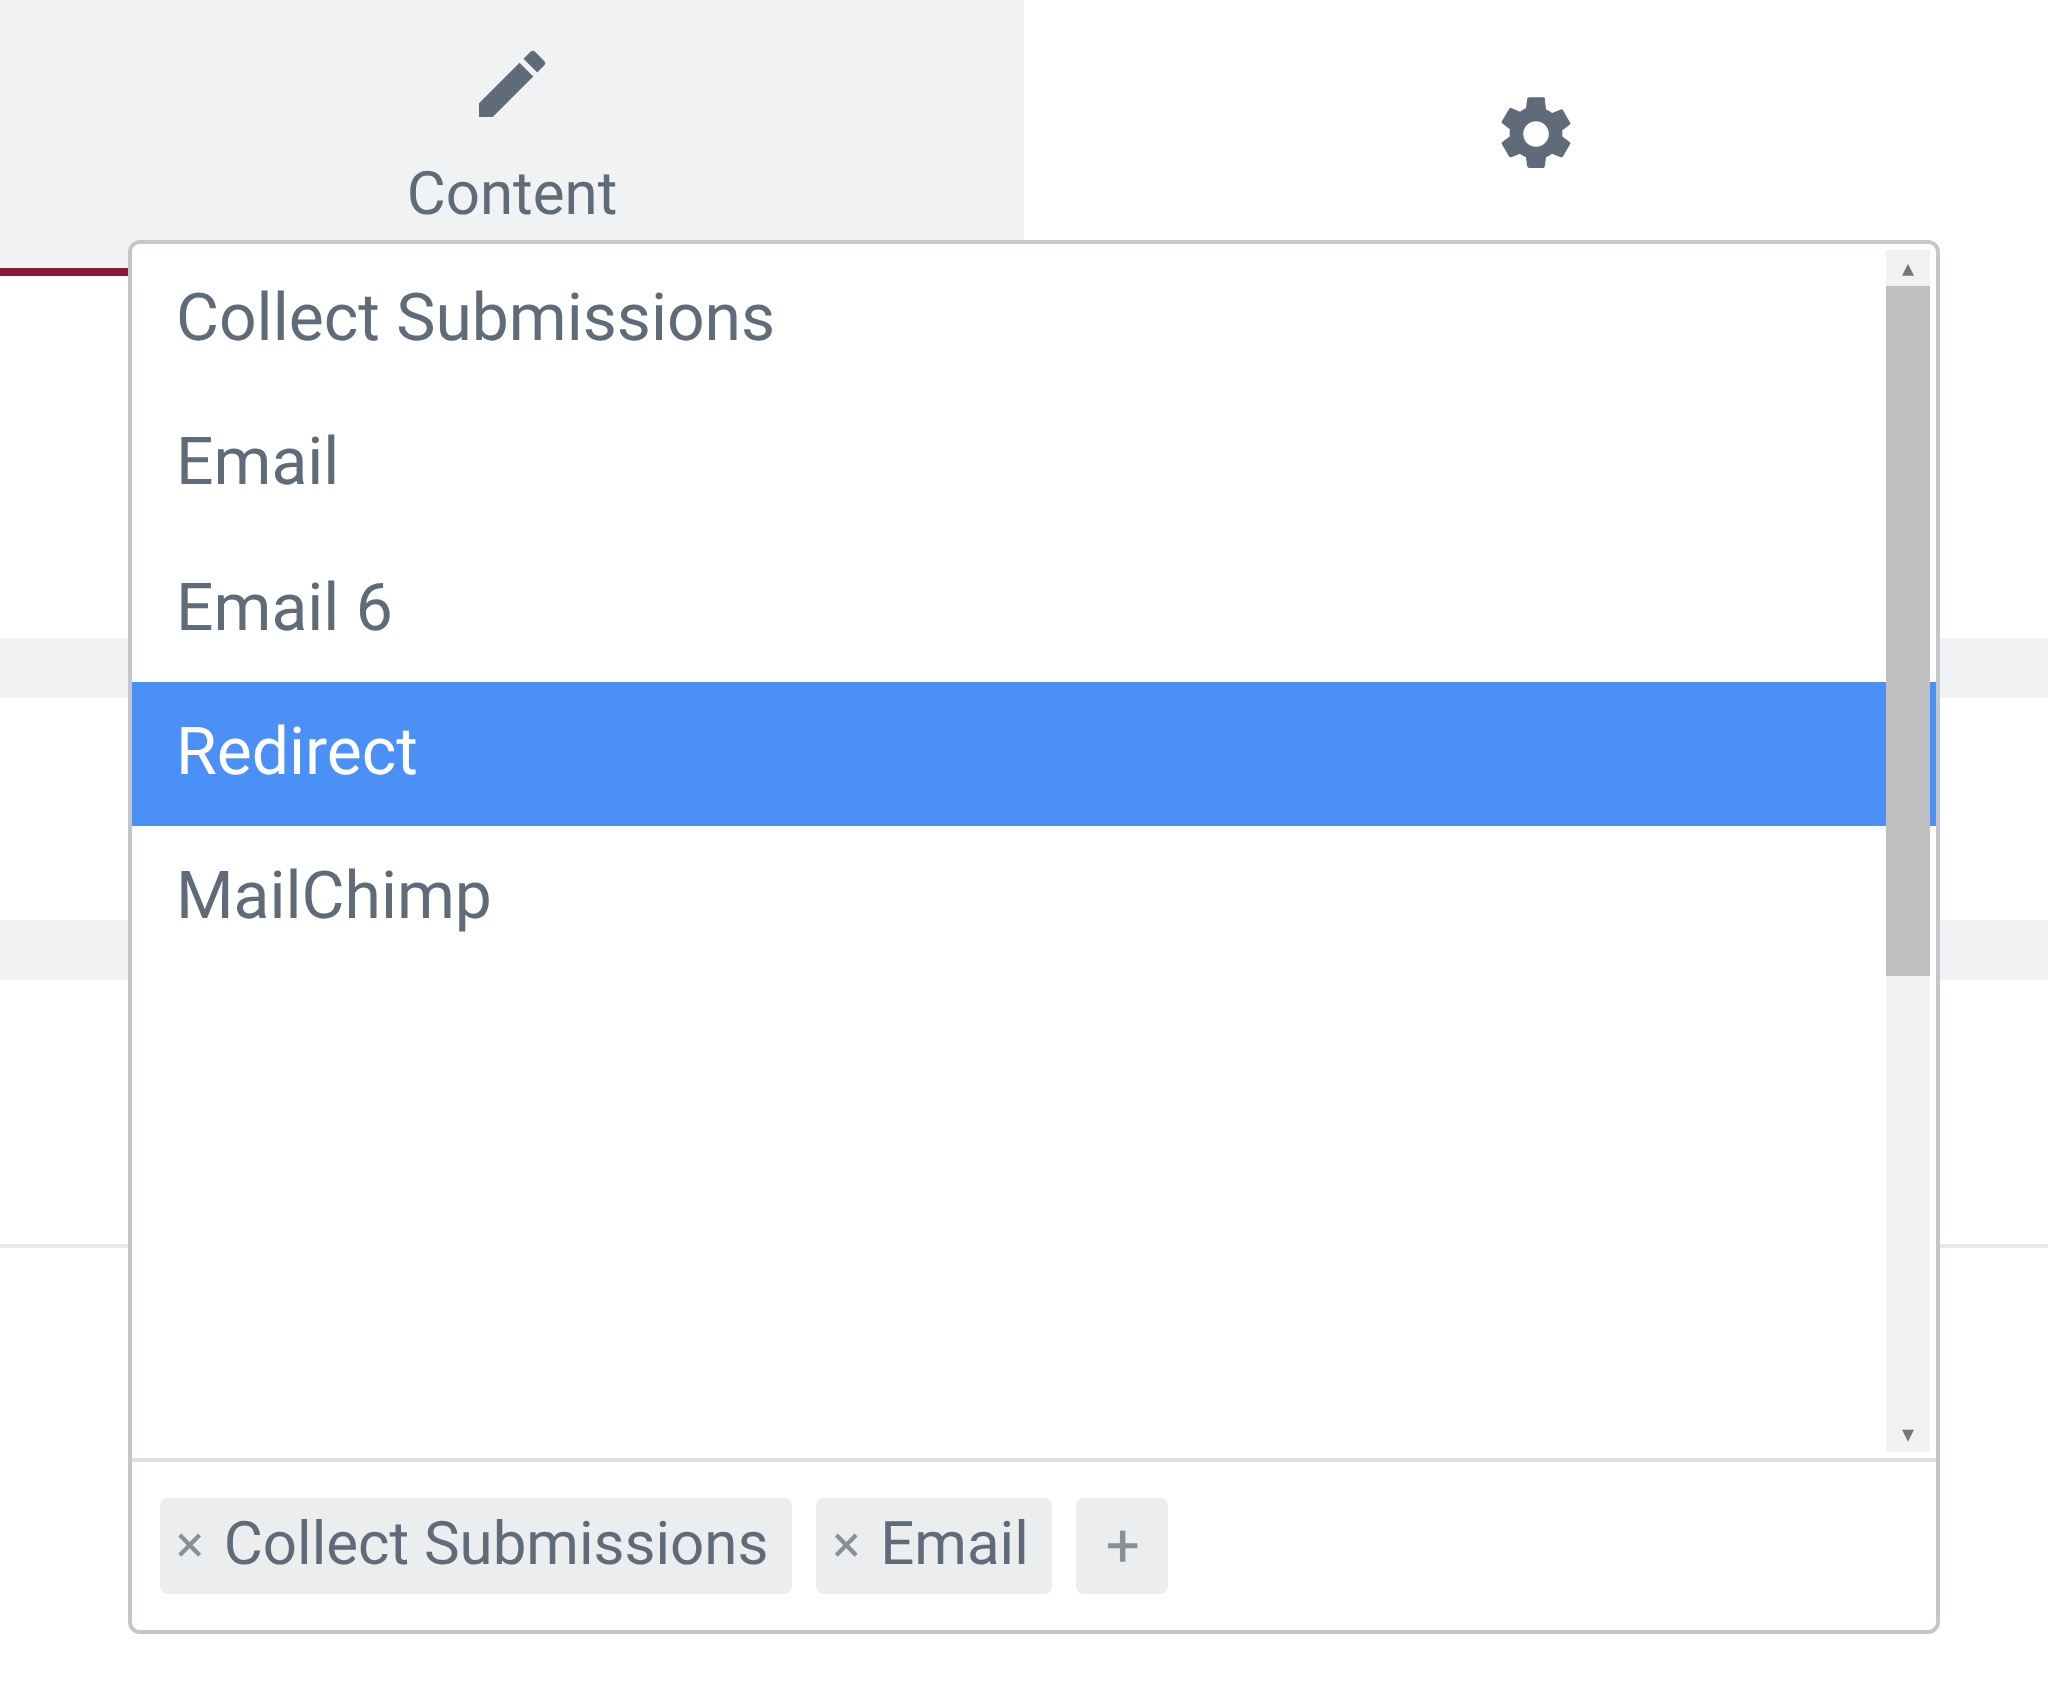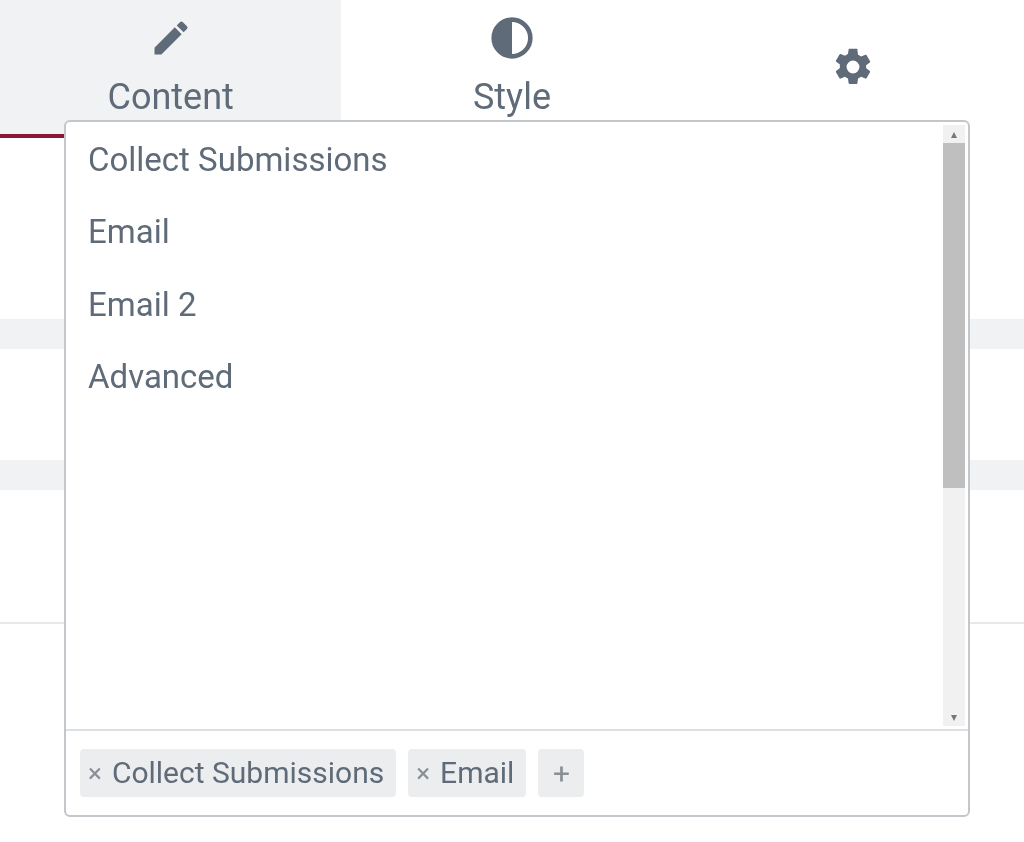--- a/index.html
+++ b/index.html
@@ -37,21 +37,21 @@
       border-bottom-color: #8a1734;
     }
     .tab-icon {
       width: 44px;
       height: 44px;
       display: flex;
       align-items: center;
       justify-content: center;
     }
     .tab-label {
-      font-size: 36px;
+      font-size: 30px;
       color: #5f6b78;
     }
     .dropdown-panel {
       position: absolute;
       top: 120px;
       left: 64px;
       width: 906px;
       background: #fff;
       border: 2px solid #c3c7cc;
       border-radius: 6px;
@@ -186,42 +186,34 @@
     <span class="tab-icon">
       <svg viewBox="0 0 24 24" width="44" height="44" fill="#5f6b78">
           <path d="M3 17.25V21h3.75l11.06-11.06-3.75-3.75L3 17.25zM20.71 7.04a1 1 0 0 0 0-1.41l-2.34-2.34a1 1 0 0 0-1.41 0l-1.83 1.83 3.75 3.75 1.83-1.83z"></path>
         </svg>
     </span>
     <span class="tab-label">Content</span>
   </div>
   <div class="tab">
     <span class="tab-icon">
       <svg viewBox="0 0 24 24" width="44" height="44" fill="#5f6b78">
-          <path d="M12 2a10 10 0 1 0 0 20V2z"></path>
-          <circle cx="12" cy="12" r="10" fill="none" stroke="#5f6b78" stroke-width="2.5"></circle>
-        </svg>
-    </span>
-    <span class="tab-label">Style</span>
-  </div>
-  <div class="tab">
-    <span class="tab-icon">
-      <svg viewBox="0 0 24 24" width="44" height="44" fill="#5f6b78">
           <path d="M19.14 12.94a7.49 7.49 0 0 0 .05-.94 7.49 7.49 0 0 0-.05-.94l2.03-1.58a.5.5 0 0 0 .12-.64l-1.92-3.32a.5.5 0 0 0-.6-.22l-2.39.96a7.03 7.03 0 0 0-1.62-.94l-.36-2.54A.5.5 0 0 0 13.9 2h-3.8a.5.5 0 0 0-.49.42l-.36 2.54c-.58.24-1.12.55-1.62.94l-2.39-.96a.5.5 0 0 0-.6.22L2.72 8.48a.5.5 0 0 0 .12.64l2.03 1.58c-.03.31-.05.63-.05.94s.02.63.05.94l-2.03 1.58a.5.5 0 0 0-.12.64l1.92 3.32c.13.22.39.31.6.22l2.39-.96c.5.39 1.04.7 1.62.94l.36 2.54c.4.24.25.42.49.42h3.8c.24 0 .45-.18.49-.42l.36-2.54c.58-.24 1.12-.55 1.62-.94l2.39.96c.22.09.48 0 .6-.22l1.92-3.32a.5.5 0 0 0-.12-.64l-2.03-1.58zM12 15.5A3.5 3.5 0 1 1 12 8.5a3.5 3.5 0 0 1 0 7z"></path>
         </svg>
     </span>
   </div>
 </div>
 
 <div class="dropdown-panel">
   <div class="options-container">
     <div class="options-list">
       <div class="option">Collect Submissions</div>
       <div class="option">Email</div>
-      <div class="option">Email 2</div>
-      <div class="option">Advanced</div>
+      <div class="option">Email 6</div>
+      <div class="option highlighted">Redirect</div>
+      <div class="option">MailChimp</div>
     </div>
     <div class="scrollbar-track">
       <div class="scrollbar-arrow">▴</div>
       <div class="scrollbar-thumb"></div>
       <div class="scrollbar-arrow">▾</div>
     </div>
   </div>
   <div class="chips-row">
     <span class="chip">
       <span class="chip-close">×</span>

